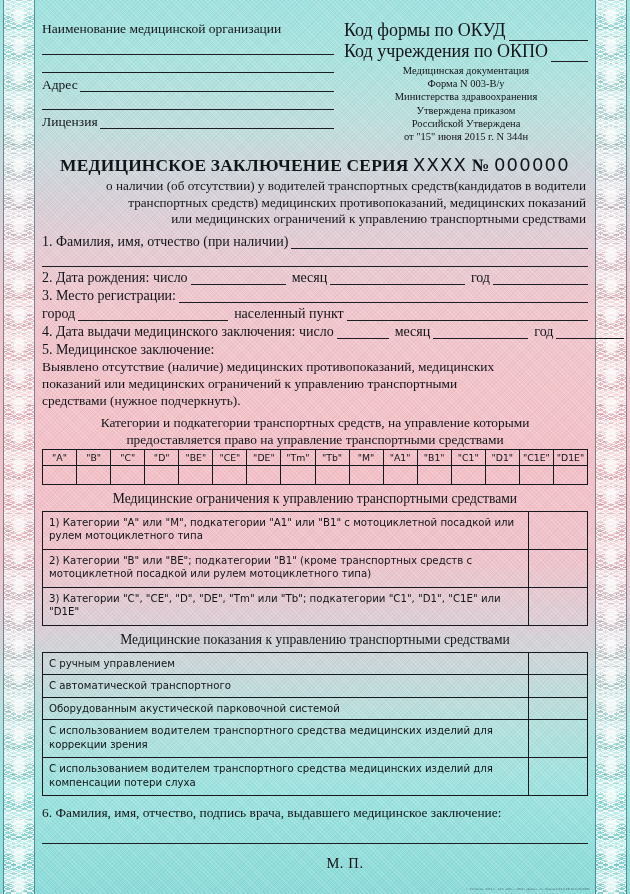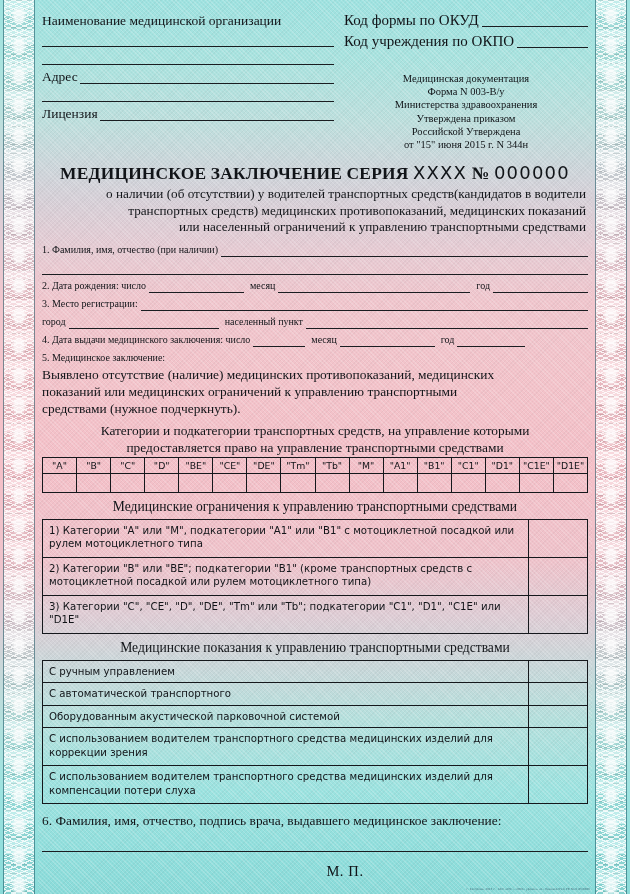--- a/index.html
+++ b/index.html
@@ -95,21 +95,21 @@
     top: 0;
     bottom: 0;
     
     background-image:
       repeating-linear-gradient(45deg,
         rgba(255,255,255,0.18) 0px, rgba(255,255,255,0.18) 1px,
         rgba(0,0,0,0) 1px, rgba(0,0,0,0) 3px),
       repeating-linear-gradient(-45deg,
         rgba(0,0,0,0.035) 0px, rgba(0,0,0,0.035) 1px,
         rgba(0,0,0,0) 1px, rgba(0,0,0,0) 3px);
-    padding: 0 4px;
+    padding: 8px 4px;
     box-sizing: border-box;
   }
 
   
   .header {
     display: flex;
     padding-top: 12px;
     gap: 10px;
   }
   .hdr-left  { width: 292px; flex: 0 0 292px; }
@@ -128,31 +128,32 @@
     display: flex;
     align-items: flex-end;
     height: 19px;
     text-align: right;
   }
   .hdr-inline .txt { font-size: 13.5px; line-height: 15px; padding-right: 2px; }
   .hdr-inline .ln  { flex: 1; border-bottom: 1.2px solid #1a1d21; height: 15px; }
 
   .hdr-right .code-row {
     display: flex;
+    align-items: flex-end;
     height: 21px;
-    font-size: 15px;
+    font-size: 18px;
   }
   .hdr-right .code-row .txt { padding-right: 3px; white-space: nowrap; }
   .hdr-right .code-row .ln  { flex: 1; border-bottom: 1.2px solid #1a1d21; height: 14px; }
 
   .doc-meta {
     text-align: center;
     font-size: 10.5px;
     line-height: 13.2px;
-    margin-top: 18px;
+    margin-top: 2px;
   }
 
   
   .title-block { margin-top: 11px; }
   .main-title {
     text-align: center;
     font-size: 17.4px;
     font-weight: bold;
     letter-spacing: 0.2px;
     line-height: 21px;
@@ -170,21 +171,21 @@
     line-height: 16.4px;
     margin-top: 2px;
     padding: 0 2px;
   }
 
   
   .fields { margin-top: 4px; }
   .frow {
     display: flex;
     align-items: flex-end;
-    font-size: 10px;
+    font-size: 14px;
     line-height: 15px;
     height: 18px;
     font-family: Liberation Serif, serif;
   }
   .frow .lbl { white-space: nowrap; padding-right: 3px; }
   .frow .ln  { border-bottom: 1.2px solid #1a1d21; height: 14px; flex: 1; }
   .frow .ln.w-xs  { flex: 0 0 52px; }
   .frow .ln.w-sm  { flex: 0 0 68px; }
   .frow .ln.w-md  { flex: 0 0 95px; }
   .frow .ln.w-lg  { flex: 0 0 150px; }
@@ -336,21 +337,21 @@
     <div class="title-block">
       <div class="main-title">
         <span>МЕДИЦИНСКОЕ ЗАКЛЮЧЕНИЕ СЕРИЯ</span>
         <span class="serial-num">XXXX</span>
         <span>№</span>
         <span class="serial-num">000000</span>
       </div>
       <div class="subtitle">
         <div>о наличии (об отсутствии) у водителей транспортных средств(кандидатов в водители</div>
         <div>транспортных средств) медицинских противопоказаний, медицинских показаний</div>
-        <div>или населенный ограничений к управлению транспортными средствами</div>
+        <div>или медицинских ограничений к управлению транспортными средствами</div>
       </div>
     </div>
 
     <div class="fields">
 
       <div class="frow">
         <span class="lbl">1. Фамилия, имя, отчество (при наличии)</span>
         <span class="ln"></span>
       </div>
       <div class="frow">

